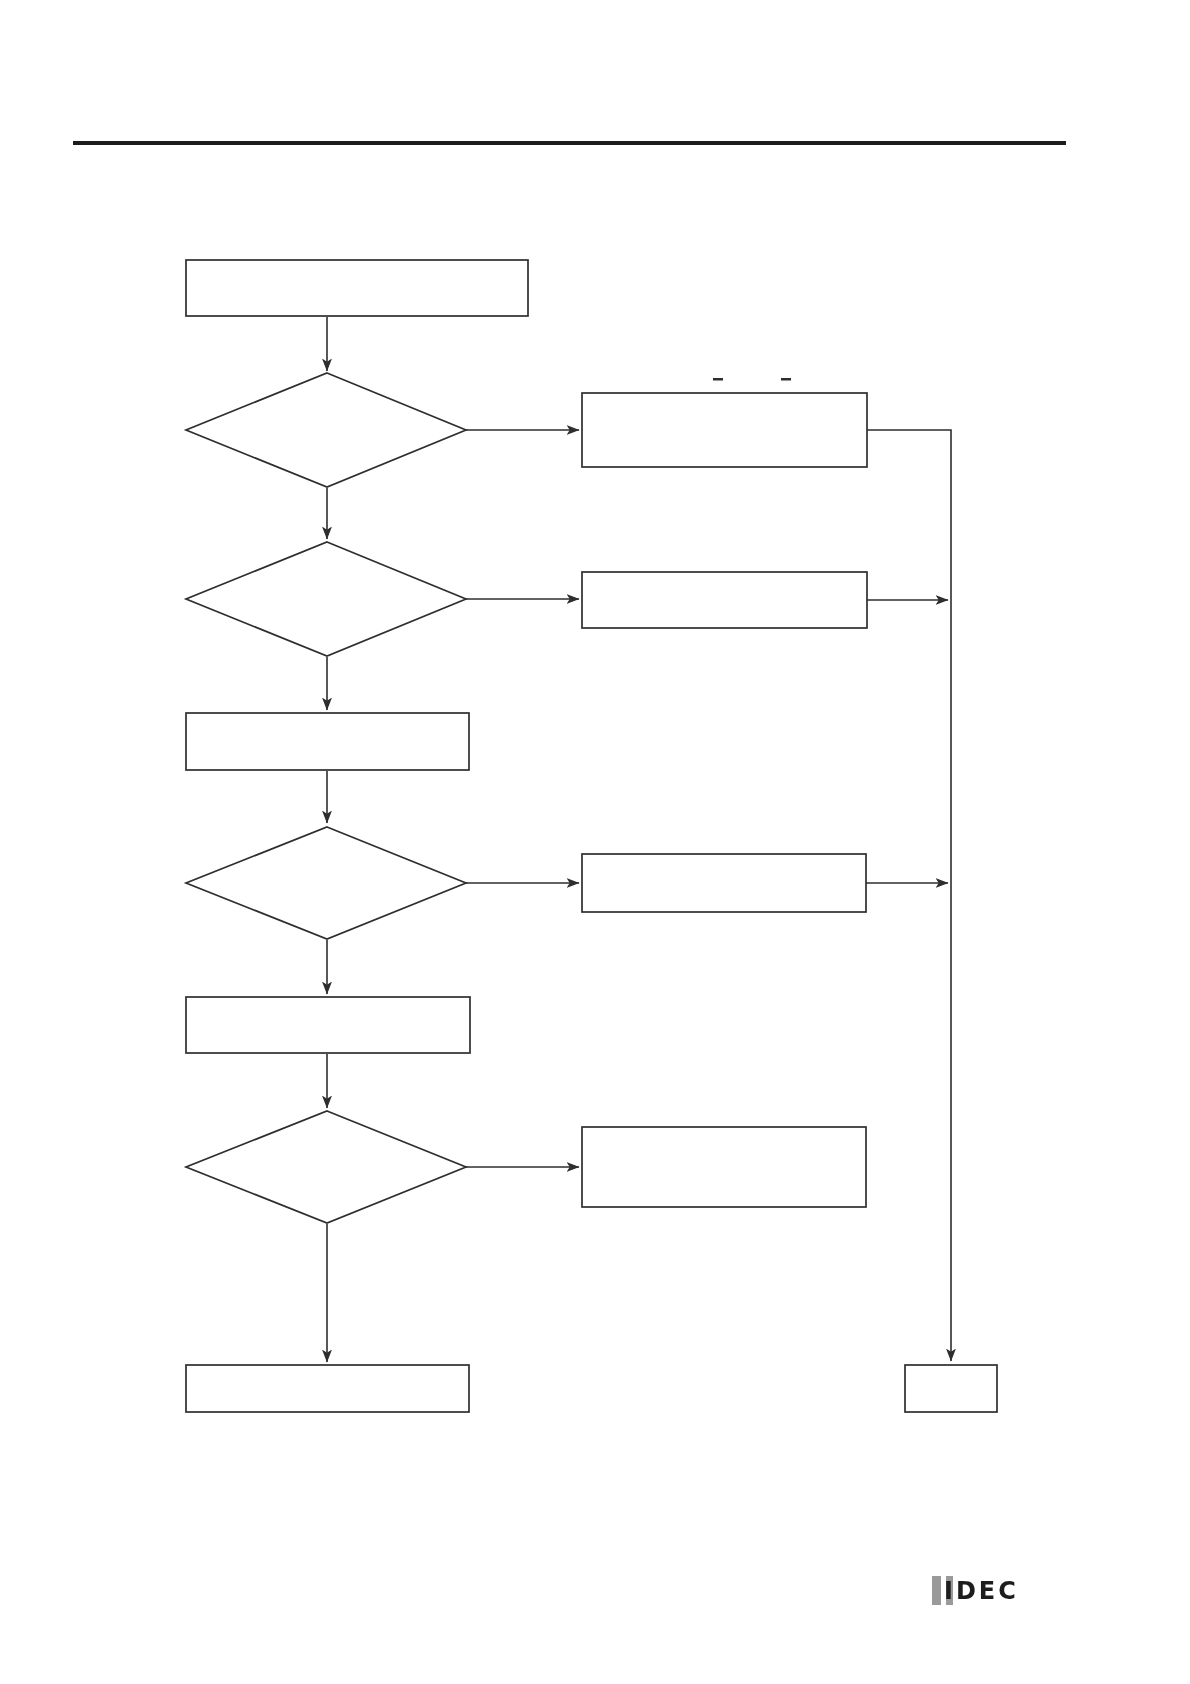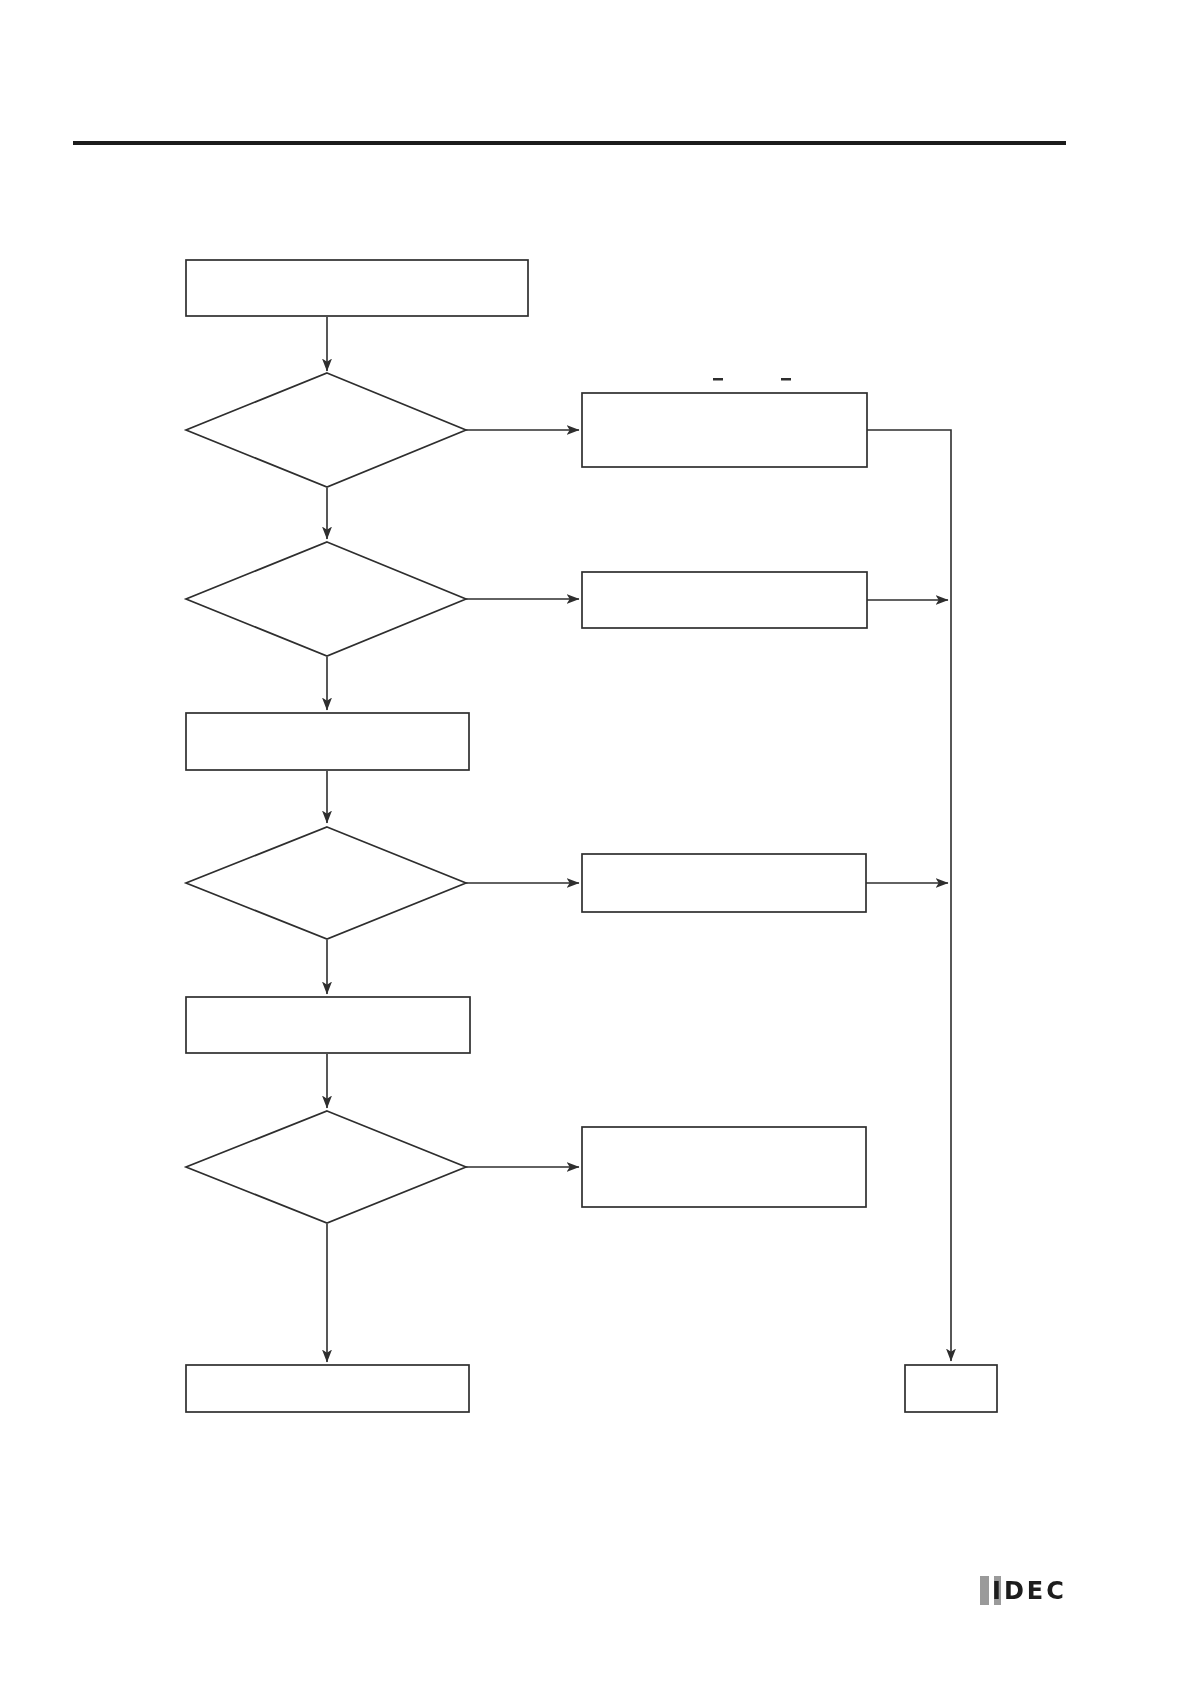--- a/index.html
+++ b/index.html
@@ -27,21 +27,21 @@
     width: 1190px;
     height: 1684px;
   }
   .edge   { stroke: var(--line, #2e2e2e); stroke-width: 1.6; fill: none; }
   .node   { fill: var(--node-fill, #ffffff); stroke: var(--line, #2e2e2e); stroke-width: 1.7; }
   .dash   { fill: var(--line, #2e2e2e); }
   .arrowhead { fill: var(--line, #2e2e2e); }
 
   .logo {
     position: absolute;
-    left: 980px;
+    left: 932px;
     top: 1576px;
     width: 110px;
     height: 29px;
   }
   .logo-square {
     position: absolute;
     left: 0; top: 0;
     width: 21px; height: 29px;
     background: var(--logo-gray, #9a9a9a);
   }

